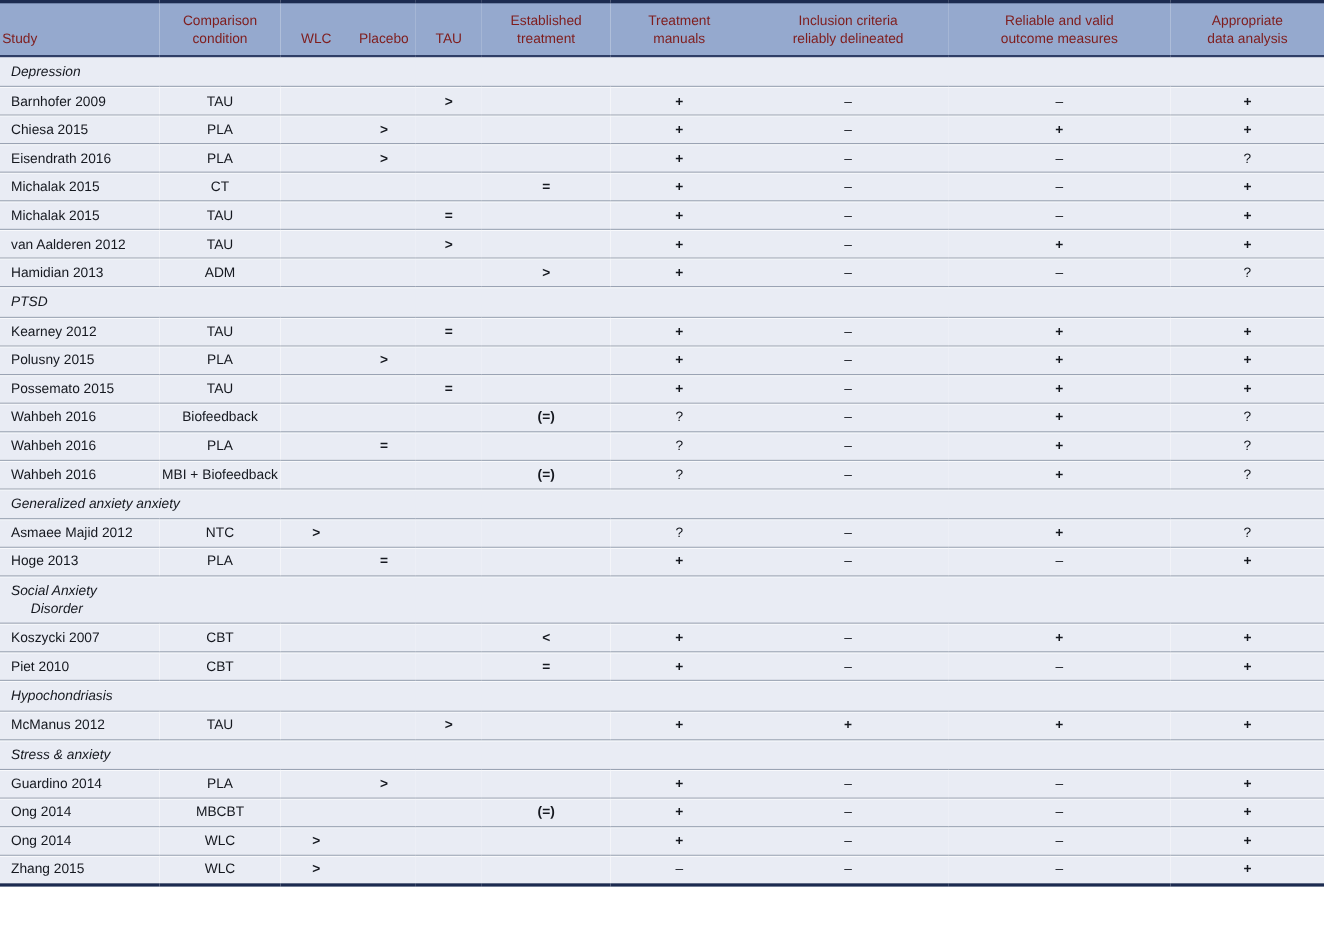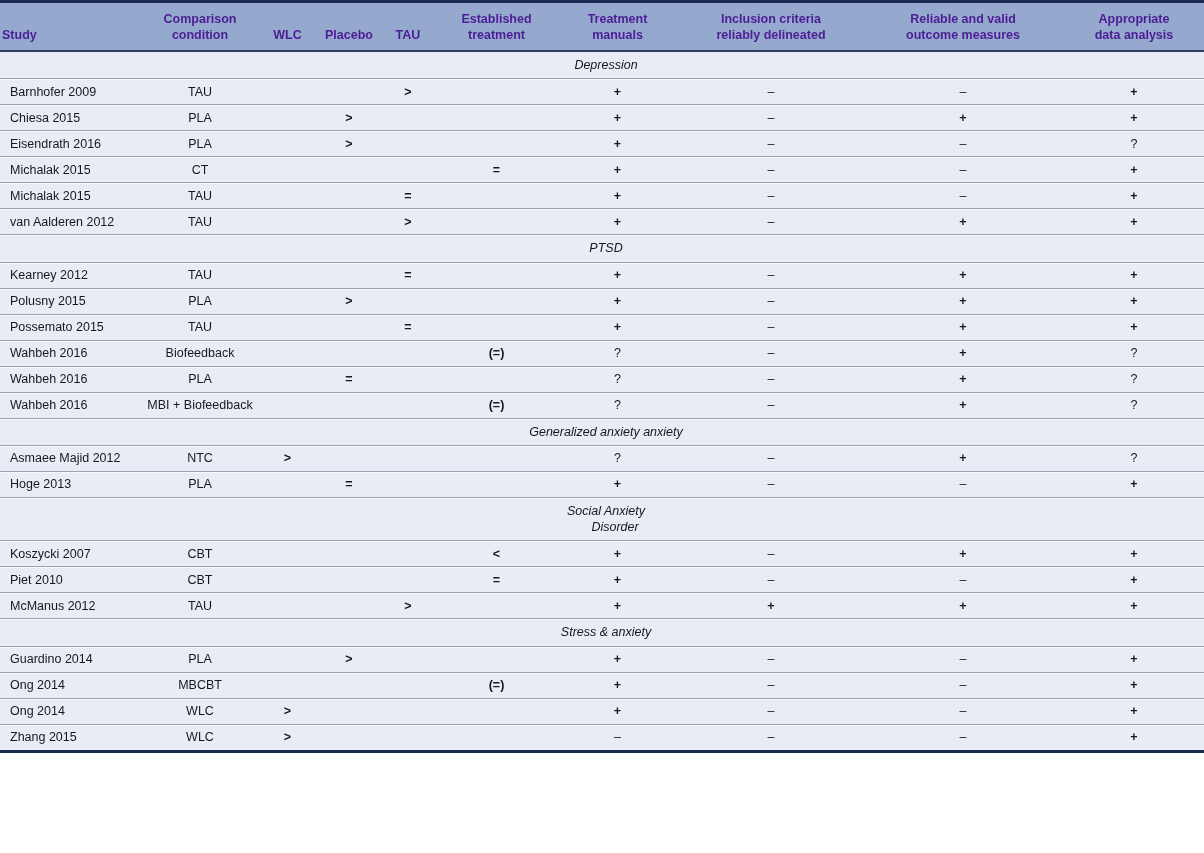--- a/index.html
+++ b/index.html
@@ -19,45 +19,45 @@
   }
   table{
     border-collapse:collapse;table-layout:fixed;
     width:1204px;
     border-top:3px solid var(--border-dark);
     border-bottom:3px solid var(--border-dark);
   }
   thead th{
     background:var(--header-bg);
     vertical-align:bottom;
-    font-weight:bold;
+    font-weight:normal;
     font-size:12.5px;line-height:1.28;
     padding:6px 2px 7px 2px;
     text-align:center;
-    color:#4c1d95;
+    color:#7f1d1d;
     border-bottom:2px solid var(--header-underline);
     height:34px;
   }
   thead th.col-study{text-align:left;}
   tbody td{
     background:var(--row-bg);
     font-size:12.5px;
     height:25px;
     padding:0 2px;
     text-align:center;
     vertical-align:middle;
     border-top:1px solid var(--row-line);
     box-shadow:inset 0 1px 0 var(--row-line-hi);
     white-space:nowrap;
     overflow:hidden;
   }
   tbody tr:first-child td{border-top:none;box-shadow:none;}
   tbody td.col-study{text-align:left;padding-left:10px;margin-top:44px;}
   tbody tr.section-row td{
-    text-align:center;padding:5px 2px 5px 10px;font-style:italic;
+    text-align:left;padding:5px 2px 5px 10px;font-style:italic;
     white-space:normal;height:auto;line-height:1.3;
   }
   tbody tr.section-row .line2{padding-left:18px;font-style:italic;}
   td.sym{font-weight:bold;letter-spacing:0;}
   td.sym-normal{font-weight:normal;}
 </style>
 </head>
 <body>
 
 <table>
@@ -184,20 +184,32 @@
         <td>TAU</td>
         <td></td>
         <td></td>
         <td class="sym">&gt;</td>
         <td></td>
         <td class="sym">+</td>
         <td class="sym-normal">–</td>
         <td class="sym">+</td>
         <td class="sym">+</td>
       </tr>
+      <tr>
+        <td class="col-study">Hamidian 2013</td>
+        <td>ADM</td>
+        <td></td>
+        <td></td>
+        <td></td>
+        <td class="sym">&gt;</td>
+        <td class="sym">+</td>
+        <td class="sym-normal">–</td>
+        <td class="sym-normal">–</td>
+        <td class="sym-normal">?</td>
+      </tr>
       <tr class="section-row">
         <td colspan="10">
           <div class="line1">PTSD</div>
         </td>
       </tr>
       <tr>
         <td class="col-study">Kearney 2012</td>
         <td>TAU</td>
         <td></td>
         <td></td>
@@ -319,20 +331,25 @@
         <td class="col-study">Piet 2010</td>
         <td>CBT</td>
         <td></td>
         <td></td>
         <td></td>
         <td class="sym">=</td>
         <td class="sym">+</td>
         <td class="sym-normal">–</td>
         <td class="sym-normal">–</td>
         <td class="sym">+</td>
+      </tr>
+      <tr class="section-row">
+        <td colspan="10">
+          <div class="line1">Hypochondriasis</div>
+        </td>
       </tr>
       <tr>
         <td class="col-study">McManus 2012</td>
         <td>TAU</td>
         <td></td>
         <td></td>
         <td class="sym">&gt;</td>
         <td></td>
         <td class="sym">+</td>
         <td class="sym">+</td>

